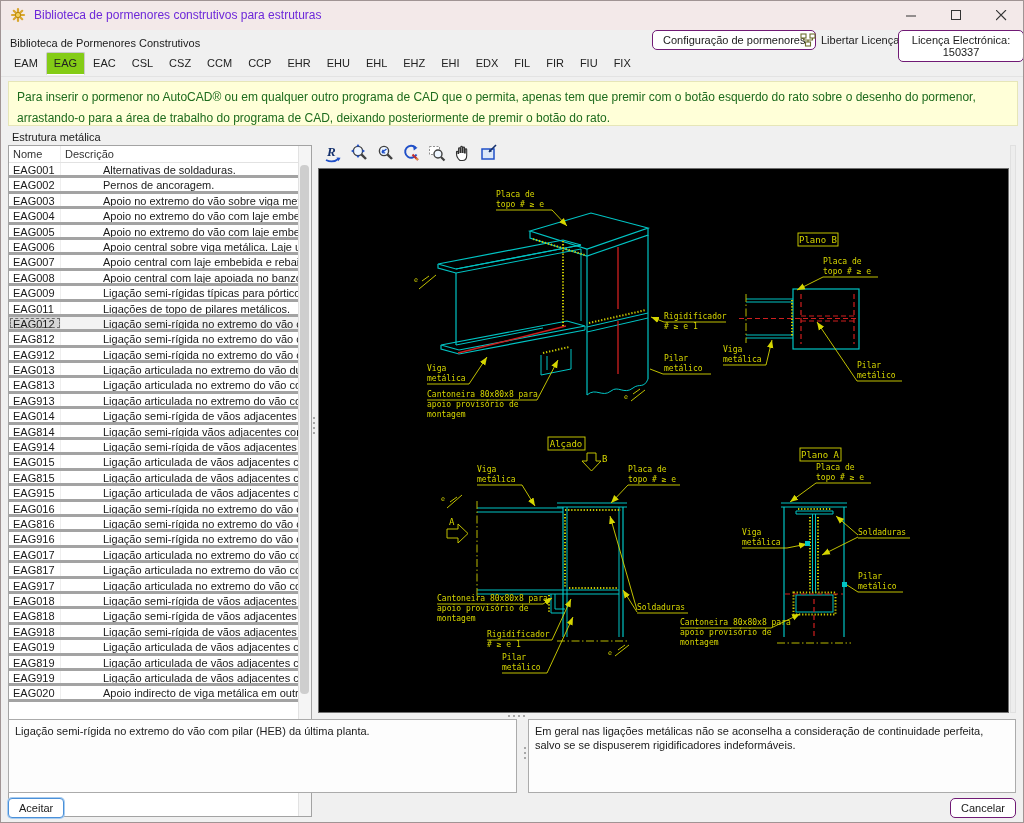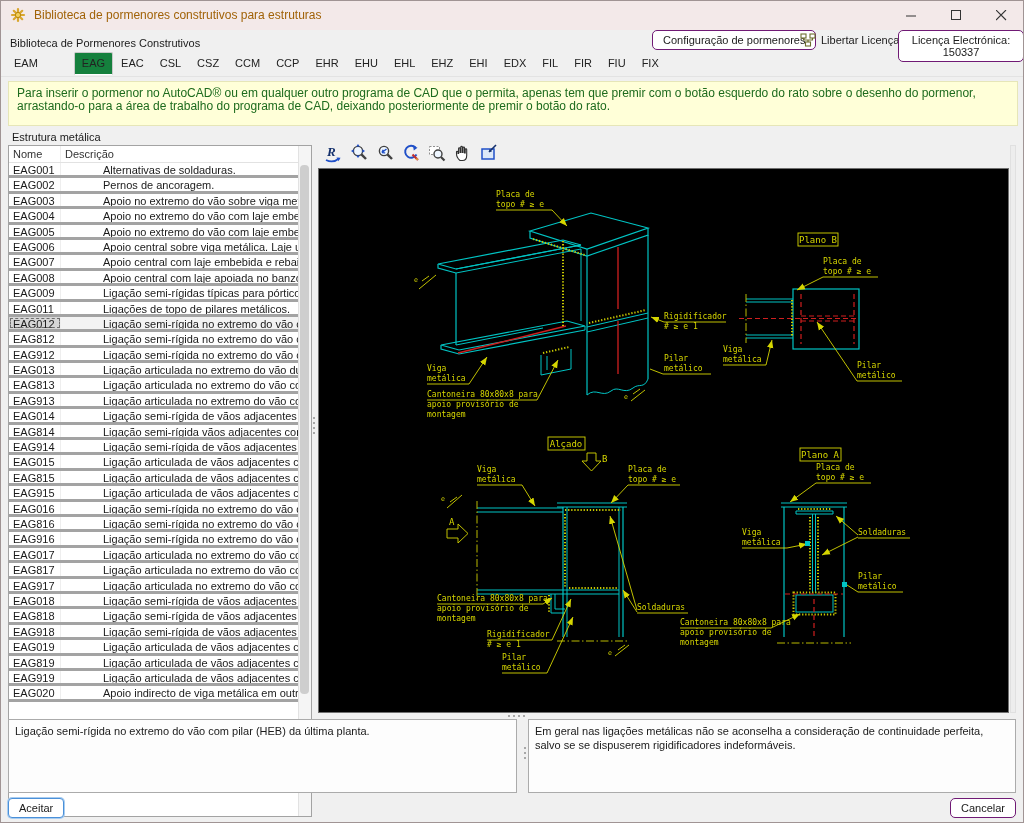--- a/index.html
+++ b/index.html
@@ -4,41 +4,41 @@
 <style>
   html,body{margin:0;padding:0;}
   body{width:1024px;height:823px;position:relative;background:#f0f0f0;
        font-family:"Liberation Sans",sans-serif;font-size:11px;color:#1a1a1a;overflow:hidden;}
   .winborder{position:absolute;inset:0;border:1px solid #a09494;pointer-events:none;z-index:99;}
 
   
   .titlebar{position:absolute;left:0;top:0;width:1024px;height:30px;background:#f3e9e9;
             display:flex;align-items:center;}
   .titlebar .appicon{margin:0 8px 0 10px;width:16px;height:16px;}
-  .titlebar .title{font-size:12px;color:#a16207;}
+  .titlebar .title{font-size:12px;color:#6d28d9;}
   .wbtns{position:absolute;right:0;top:0;height:30px;display:flex;}
   .wbtn{width:45px;height:30px;display:flex;align-items:center;justify-content:center;}
 
   
   .hdr-label{position:absolute;left:10px;top:37px;font-size:11px;}
   .btn{border:1px solid #701a75;border-radius:5px;background:#fff;padding:3px 10px;
        font-size:11px;color:#1a1a1a;display:inline-flex;align-items:center;gap:5px;}
   #cfg-btn{position:absolute;left:652px;top:30px;}
   #lic-release{position:absolute;left:800px;top:33px;display:flex;align-items:center;gap:5px;font-size:11px;}
   #lic-btn{position:absolute;left:898px;top:30px;text-align:center;}
 
   
   .tabs{position:absolute;left:6px;top:52px;height:23px;display:flex;align-items:flex-end;}
   .tab{padding:4px 7px 5px;font-size:11px;color:#222;border:1px solid transparent;}
-  .tab.active{background:#15803d;border-color:#c9c9c9;border-bottom-color:#fff;border-radius:2px 2px 0 0;margin-left:28px;}
+  .tab.active{background:#84cc16;border-color:#c9c9c9;border-bottom-color:#fff;border-radius:2px 2px 0 0;}
   .tabline{position:absolute;left:0;right:0;top:76px;border-top:1px solid #e3e3e3;}
 
   
   .banner{position:absolute;left:8px;top:81px;width:992px;height:33px;background:#ffffd8;
-          border:1px solid #e6e6b8;padding:5px 8px;color:#1d6b1d;font-size:12px;line-height:13px;}
+          border:1px solid #e6e6b8;padding:5px 8px;color:#1d6b1d;font-size:12px;line-height:21px;}
 
   
   .grouplabel{position:absolute;left:12px;top:131px;font-size:11px;}
   .listbox{position:absolute;left:8px;top:145px;width:304px;height:672px;background:#fff;
            border:1px solid #a3a3a3;overflow:hidden;box-sizing:border-box;}
   .linner{position:absolute;left:0;top:0;right:12px;bottom:0;overflow:hidden;}
   .lhead{display:flex;height:17px;border-bottom:1px solid #e2e2e2;box-sizing:border-box;}
   .lhead .c1,.lhead .c2{padding:2px 4px 0;color:#333;}
   .c1{width:52px;flex:none;border-right:1px solid #eeeeee;box-sizing:border-box;}
   .c2{flex:1;white-space:nowrap;overflow:hidden;box-sizing:border-box;}

